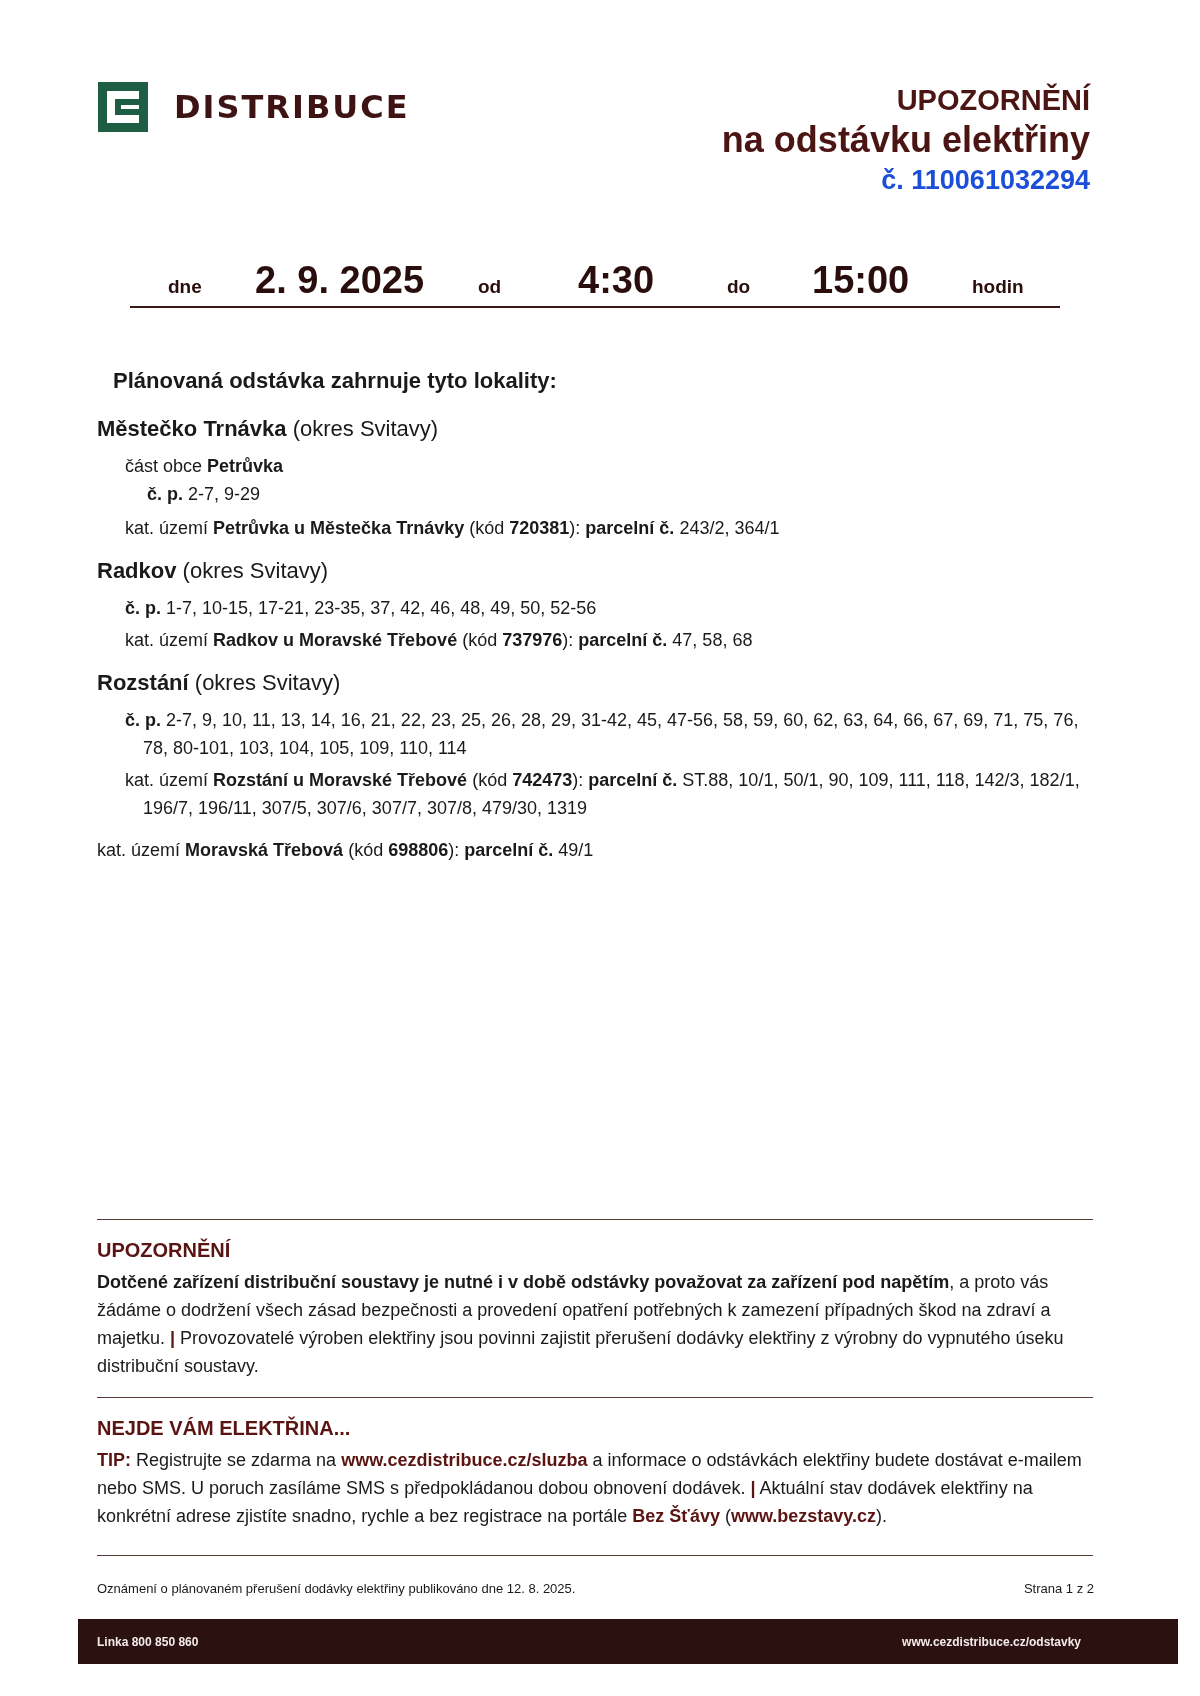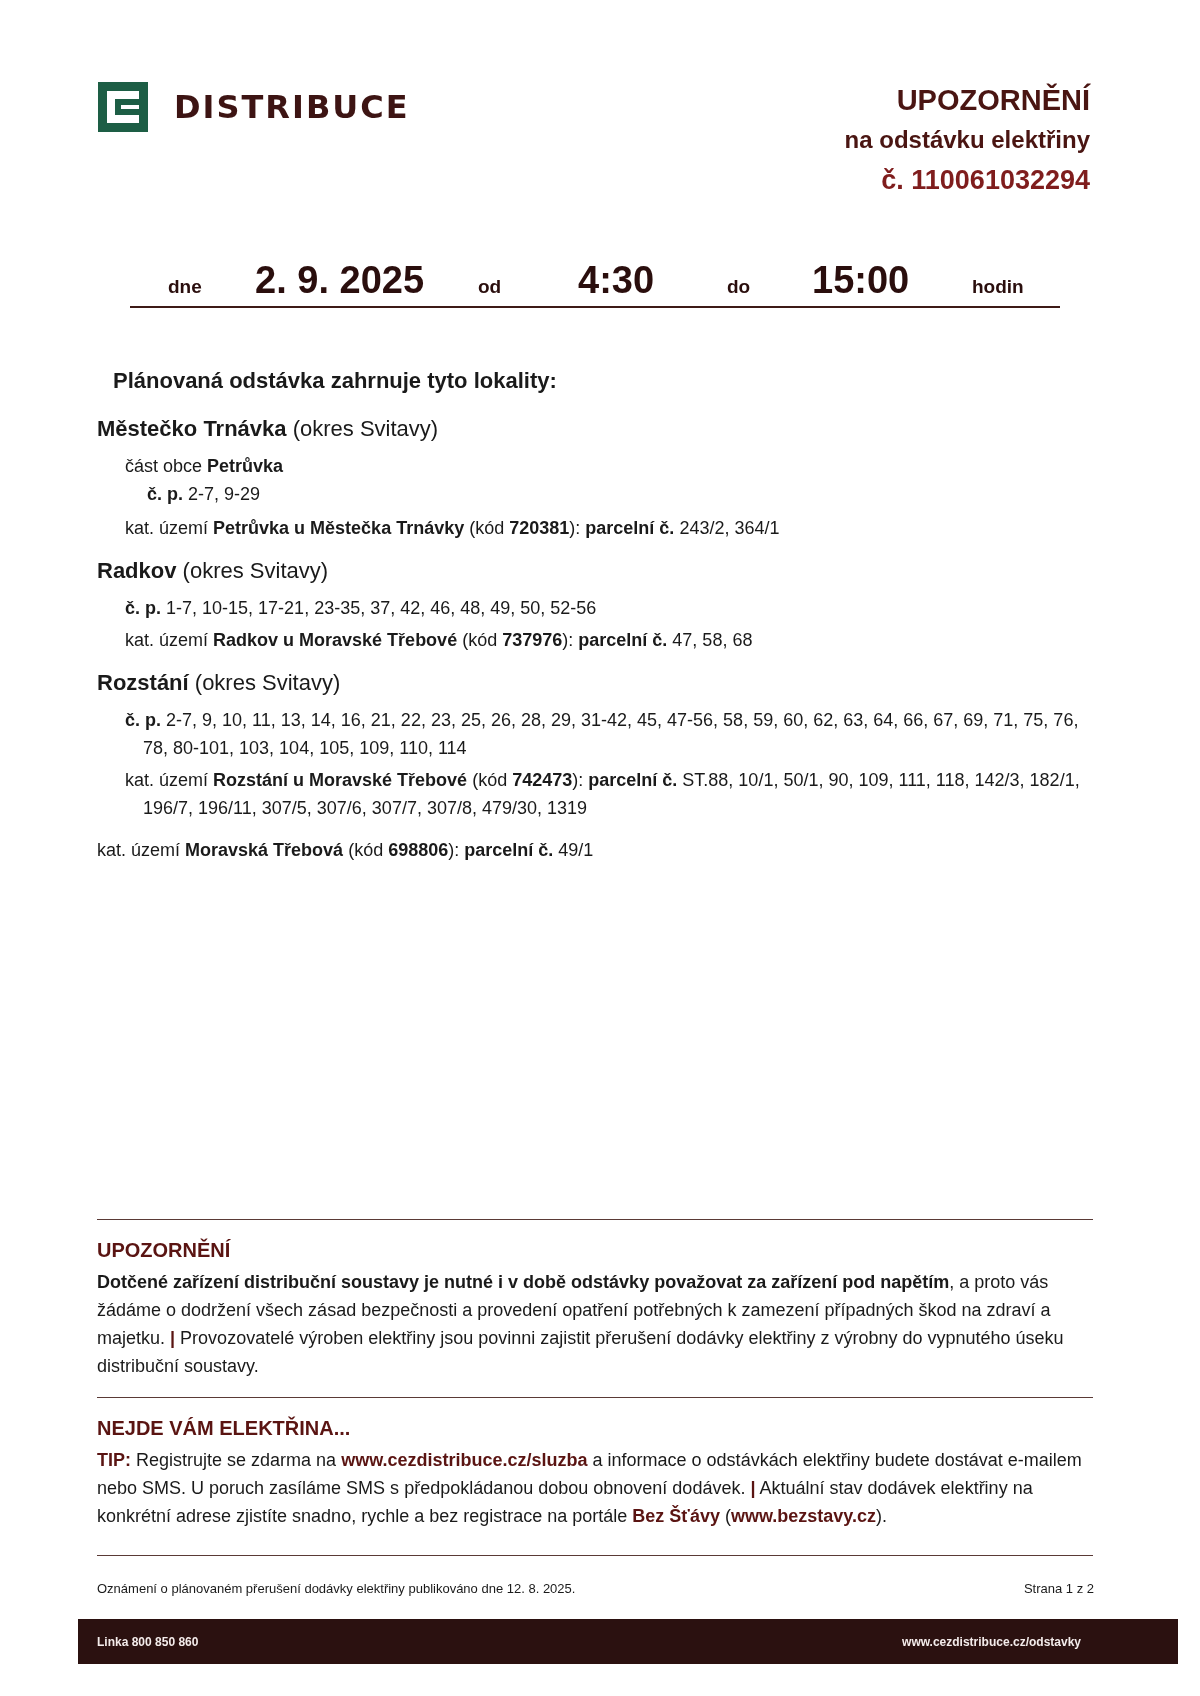--- a/index.html
+++ b/index.html
@@ -9,22 +9,22 @@
   }
   .brand { position: absolute; left: 98px; top: 82px; display: flex; align-items: center; }
   .logo-box { width: 50px; height: 50px; background: #1d5e45; position: relative; }
   .logo-box .e1 { position: absolute; left: 9px; top: 9px; width: 32px; height: 32px; background: #fff; }
   .logo-box .e2 { position: absolute; left: 17px; top: 17px; width: 24px; height: 16px; background: #1d5e45; }
   .logo-box .e3 { position: absolute; left: 23px; top: 23px; width: 18px; height: 4px; background: #fff; }
   .brand-text { margin-left: 26px; font-family: "DejaVu Sans", sans-serif; font-size: 32px; font-weight: bold; color: #3d1413; letter-spacing: 2px; }
 
   .notice-title { position: absolute; right: 110px; top: 80px; text-align: right; color: #4a1512; font-weight: bold; }
   .notice-title .t1 { font-size: 29px; line-height: 40px; }
-  .notice-title .t2 { font-size: 24px; line-height: 40px; }
-  .notice-title .t3 { font-size: 27px; line-height: 40px; color: #7f1d1d; }
+  .notice-title .t2 { font-size: 36px; line-height: 40px; }
+  .notice-title .t3 { font-size: 27px; line-height: 40px; color: #1d4ed8; }
 
   .when { position: absolute; left: 130px; top: 258px; width: 930px; height: 48px; border-bottom: 2px solid #3d1a17; }
   .when span { position: absolute; bottom: 8px; color: #2a0e0d; }
   .when .lbl { font-size: 19px; font-weight: bold; }
   .when .big { font-size: 38px; font-weight: bold; bottom: 4px; }
 
   .content { position: absolute; left: 97px; top: 368px; width: 1000px; font-size: 18px; }
   .h-main { font-size: 22px; font-weight: bold; margin: 0 0 22px 16px; }
   .loc-name { font-size: 22px; margin: 0 0 10px 0; }
   .loc-name b { font-weight: bold; }

